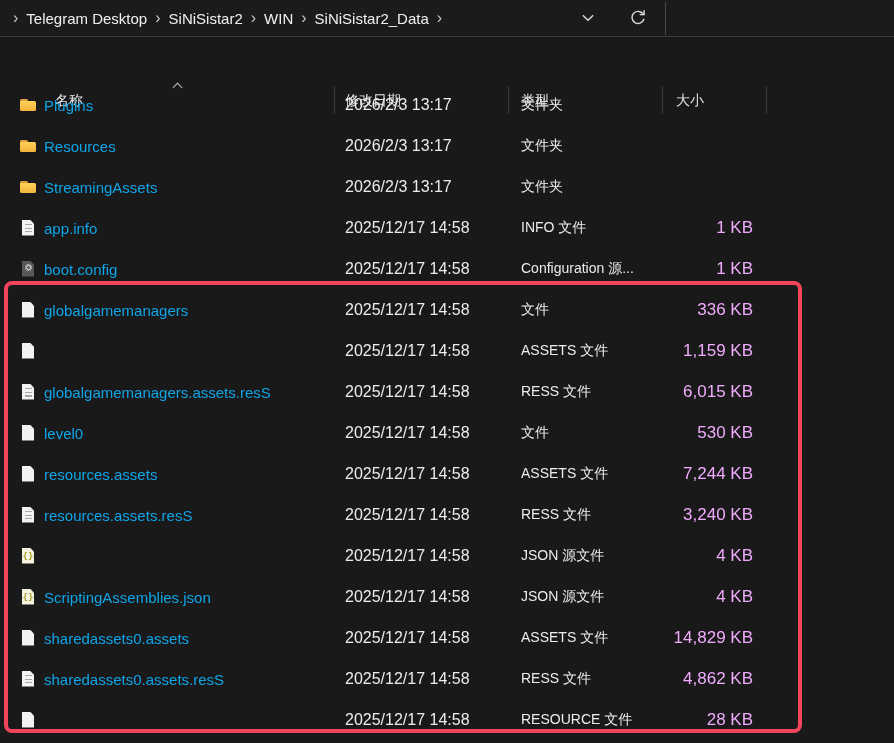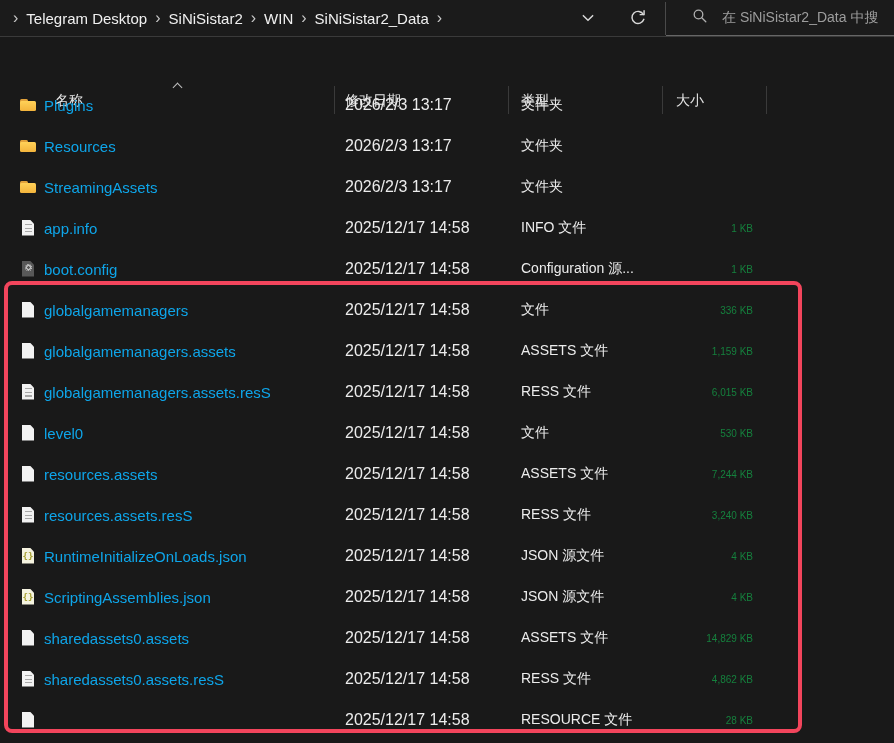--- a/index.html
+++ b/index.html
@@ -45,21 +45,21 @@
   .hdr-sep { position:absolute; top:48px; width:1px; height:28px; background:#3a3a3a; }
   .sep-1 { left:334px; } .sep-2 { left:508px; } .sep-3 { left:662px; } .sep-4 { left:766px; }
 
   
   #file-list { position:absolute; left:0; top:84px; width:894px; }
   .row { position:relative; height:41px; width:894px; cursor:default; }
   .cell { position:absolute; top:50%; transform:translateY(-50%); font-size:15px; white-space:nowrap; }
   .c-name { left:44px; color:#0ea5e9; }
   .c-date { left:345px; font-size:16px; color:#ececec; }
   .c-type { left:521px; font-size:14px; color:#ececec; }
-  .c-size { left:620px; width:133px; text-align:right; font-size:10px; color:#15803d; }
+  .c-size { left:620px; width:133px; text-align:right; font-size:17px; color:#f0abfc; }
   .icon-slot { position:absolute; left:19px; top:50%; transform:translateY(-50%); width:18px; height:18px; }
 
   
   .ic { position:absolute; display:block; }
   
   .icon-folder .tab { left:1px; top:3px; width:8px; height:5px; background:#e2a23b; border-radius:1.5px 1.5px 0 0; }
   .icon-folder .body { left:1px; top:5px; width:16px; height:10px; background:linear-gradient(#ffd158,#f3b43c); border-radius:1.5px; }
   
   .page {
     left:3px; top:1px; width:12px; height:16px; background:#f2f2f2;
@@ -113,29 +113,20 @@
 
     <span class="refresh-btn">
       <svg width="18" height="18" viewBox="0 0 16 16">
         <path d="M13.2 9.2a5.4 5.4 0 1 1-.4-4.3" fill="none" stroke="#d8d8d8" stroke-width="1.3" stroke-linecap="round"></path>
         <path d="M13.4 1.6v3.4h-3.4" fill="none" stroke="#d8d8d8" stroke-width="1.3" stroke-linecap="round" stroke-linejoin="round"></path>
       </svg>
     </span>
 
     <div class="toolbar-divider"></div>
 
-    <div class="search-box">
-      <span class="search-icon">
-        <svg width="16" height="16" viewBox="0 0 16 16">
-          <circle cx="6.5" cy="6.5" r="4.3" fill="none" stroke="#b0b0b0" stroke-width="1.3"></circle>
-          <line x1="10" y1="10" x2="13.8" y2="13.8" stroke="#b0b0b0" stroke-width="1.3" stroke-linecap="round"></line>
-        </svg>
-      </span>
-      <span class="search-placeholder">在 SiNiSistar2_Data 中搜</span>
-    </div>
   </div>
 
   <div id="header-row">
     <span class="sort-caret"></span>
     <span class="hdr-cell hdr-name">名称</span>
     <span class="hdr-cell hdr-date">修改日期</span>
     <span class="hdr-cell hdr-type">类型</span>
     <span class="hdr-cell hdr-size">大小</span>
     <span class="hdr-sep sep-1"></span>
     <span class="hdr-sep sep-2"></span>
@@ -199,21 +190,20 @@
         </span>
     <span class="cell c-name">globalgamemanagers</span>
     <span class="cell c-date">2025/12/17 14:58</span>
     <span class="cell c-type">文件</span>
     <span class="cell c-size">336 KB</span>
   </div>
       <div class="row">
     <span class="icon-slot icon-file-blank">
           <span class="ic page"></span>
         </span>
-    <span class="cell c-name">globalgamemanagers.assets</span>
     <span class="cell c-date">2025/12/17 14:58</span>
     <span class="cell c-type">ASSETS 文件</span>
     <span class="cell c-size">1,159 KB</span>
   </div>
       <div class="row">
     <span class="icon-slot icon-file-lines">
           <span class="ic page"></span>
         </span>
     <span class="cell c-name">globalgamemanagers.assets.resS</span>
     <span class="cell c-date">2025/12/17 14:58</span>
@@ -245,21 +235,20 @@
     <span class="cell c-name">resources.assets.resS</span>
     <span class="cell c-date">2025/12/17 14:58</span>
     <span class="cell c-type">RESS 文件</span>
     <span class="cell c-size">3,240 KB</span>
   </div>
       <div class="row">
     <span class="icon-slot icon-file-json">
           <span class="ic page"></span>
           <span class="ic braces">{}</span>
         </span>
-    <span class="cell c-name">RuntimeInitializeOnLoads.json</span>
     <span class="cell c-date">2025/12/17 14:58</span>
     <span class="cell c-type">JSON 源文件</span>
     <span class="cell c-size">4 KB</span>
   </div>
       <div class="row">
     <span class="icon-slot icon-file-json">
           <span class="ic page"></span>
           <span class="ic braces">{}</span>
         </span>
     <span class="cell c-name">ScriptingAssemblies.json</span>

